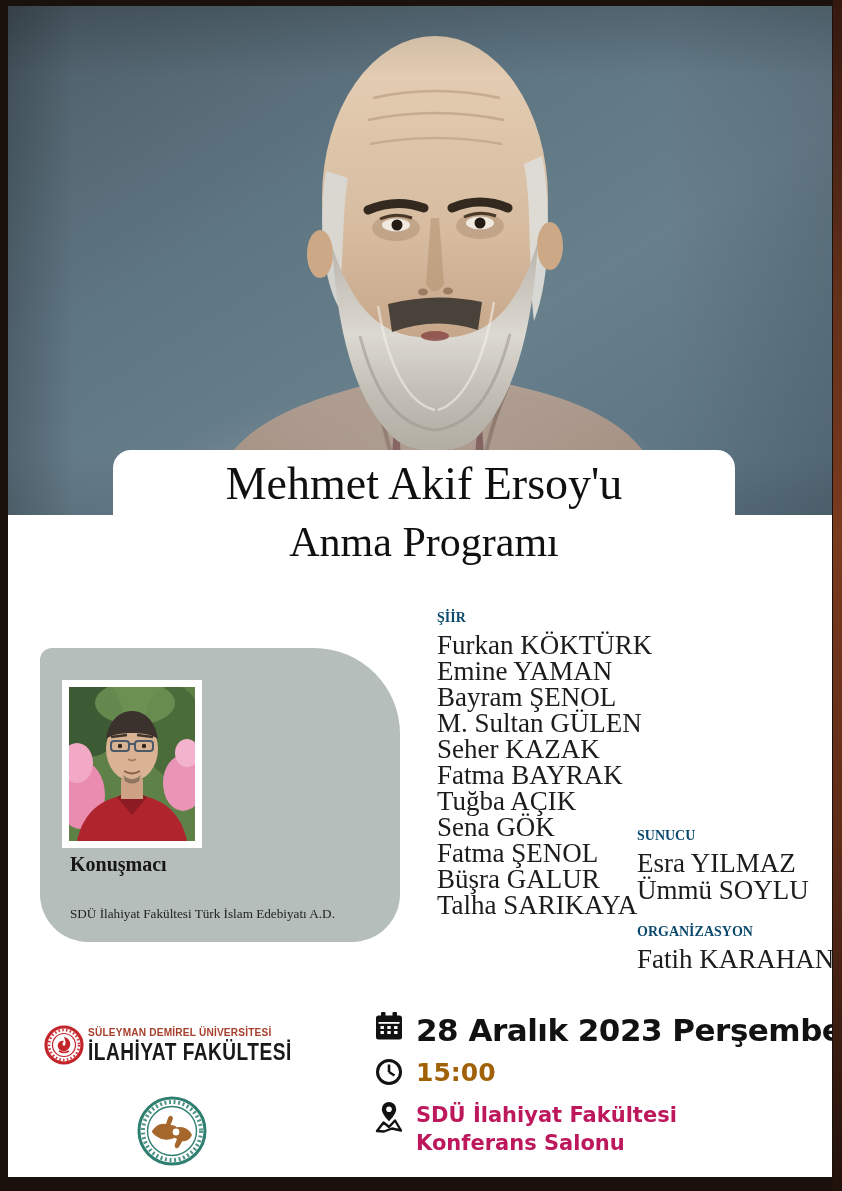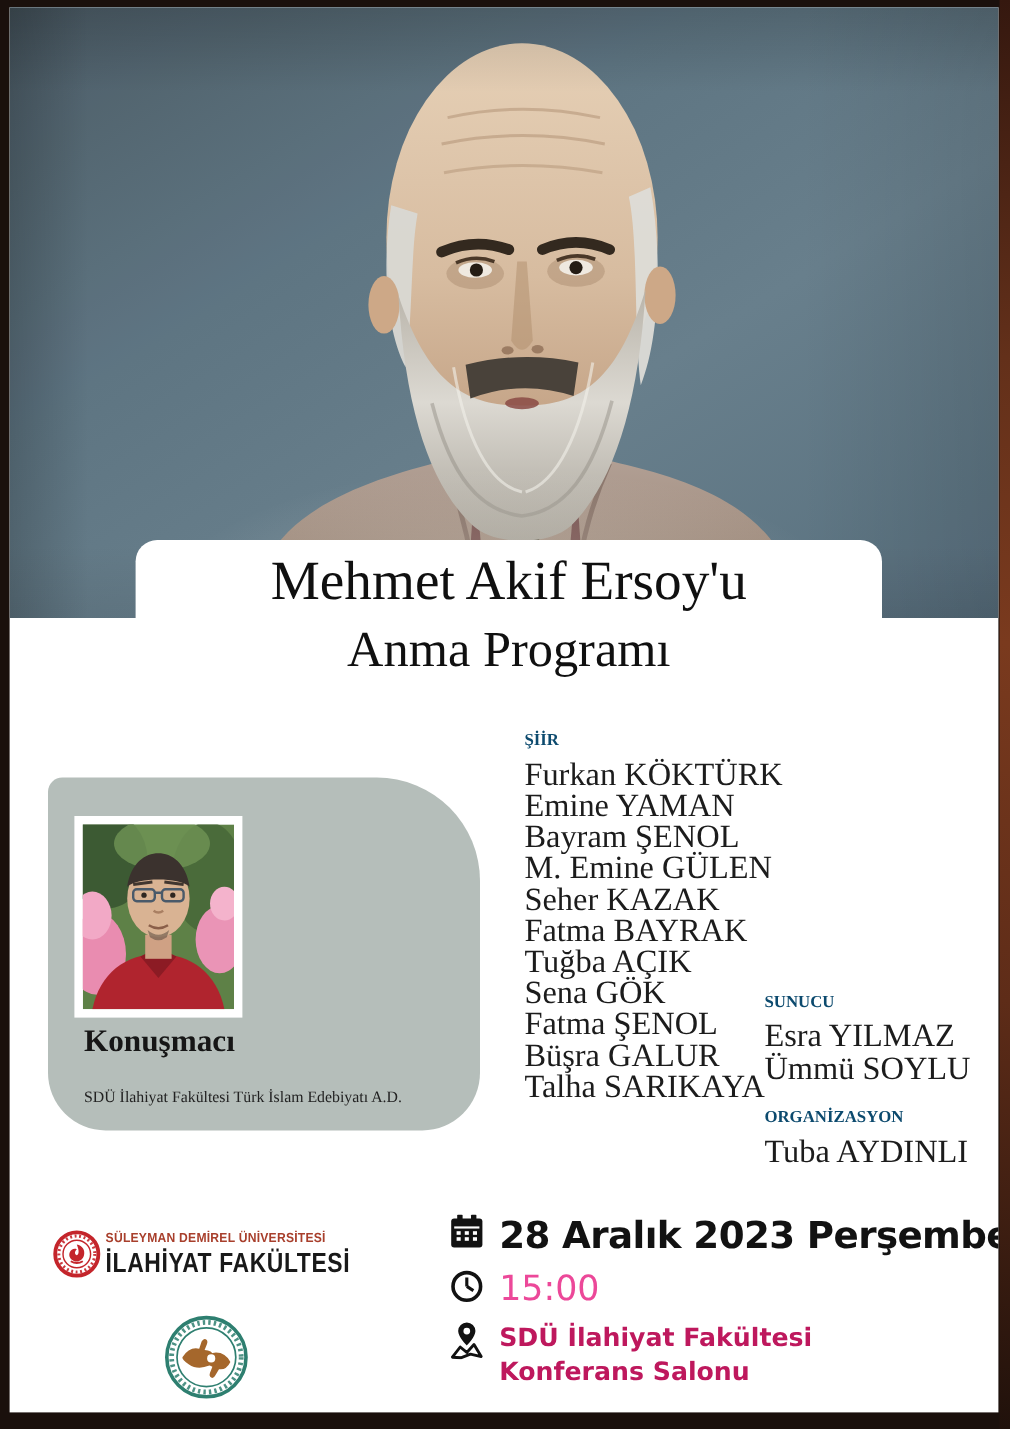--- a/index.html
+++ b/index.html
@@ -29,21 +29,21 @@
   
   .siir{position:absolute;left:429px;top:598px;z-index:6;}
   .col-heading{font-size:14px;font-weight:bold;line-height:28px;color:#0c4a6e;}
   .name-line{font-size:27px;line-height:26px;color:#1c1c1c;white-space:nowrap;}
 
   
   .speaker-card{position:absolute;left:32px;top:642px;width:360px;height:294px;background:#b5beba;
          border-radius:12px 86px 48px 48px;z-index:6;}
   .speaker-photo{position:absolute;left:22px;top:32px;width:126px;height:154px;background:#fff;
          padding:7px;box-shadow:0 0 0 0 #fff;}
-  .speaker-label{position:absolute;left:30px;top:205px;font-size:26px;font-weight:bold;color:#161616;}
+  .speaker-label{position:absolute;left:30px;top:205px;font-size:20px;font-weight:bold;color:#161616;}
   .speaker-name{position:absolute;left:30px;top:231px;font-size:20px;color:#1b1b1b;white-space:nowrap;}
   .speaker-affil{position:absolute;left:30px;top:258px;font-size:13.2px;color:#222;white-space:nowrap;}
 
   
   .sunucu{position:absolute;left:629px;top:816px;z-index:6;}
   .organizasyon{position:absolute;left:629px;top:912px;z-index:6;}
   .sunucu .name-line,.organizasyon .name-line{line-height:26.5px;}
 
   
   .uni-logo{position:absolute;left:36px;top:1019px;}
@@ -51,21 +51,21 @@
   .uni-line1{font-size:11px;font-weight:bold;color:#a83f2c;letter-spacing:.2px;
          transform:scaleX(.92);transform-origin:left top;white-space:nowrap;}
   .uni-line2{font-size:23px;font-weight:bold;color:#191919;letter-spacing:.6px;margin-top:1px;
          transform:scaleX(.83);transform-origin:left top;white-space:nowrap;}
   .signlang-logo{position:absolute;left:128px;top:1089px;}
 
   .event-info{position:absolute;left:367px;top:1006px;font-family:"DejaVu Sans","Liberation Sans",sans-serif;z-index:6;}
   .info-row{display:flex;align-items:flex-start;}
   .info-icon{width:30px;flex:0 0 30px;margin-right:11px;}
   .date-text{font-size:31px;font-weight:bold;color:#121212;letter-spacing:-.5px;white-space:nowrap;line-height:36px;}
-  .time-text{font-size:29px;font-weight:normal;color:#ec4899;line-height:30px;}
+  .time-text{font-size:25px;font-weight:bold;color:#a16207;line-height:30px;}
   .loc-text{font-size:21px;font-weight:bold;color:#be185d;line-height:28px;}
   .row-date{margin-bottom:10px;}
   .row-time{margin-bottom:11px;}
 </style>
 </head>
 <body>
 
 <div class="frame">
   <div class="content">
 
@@ -152,21 +152,21 @@
     <div class="title-banner">
       <div class="title-line1">Mehmet Akif Ersoy'u</div>
       <div class="title-line2">Anma Programı</div>
     </div>
 
     <div class="siir">
       <div class="col-heading">ŞİİR</div>
       <div class="name-line">Furkan KÖKTÜRK</div>
       <div class="name-line">Emine YAMAN</div>
       <div class="name-line">Bayram ŞENOL</div>
-      <div class="name-line">M. Emine GÜLEN</div>
+      <div class="name-line">M. Sultan GÜLEN</div>
       <div class="name-line">Seher KAZAK</div>
       <div class="name-line">Fatma BAYRAK</div>
       <div class="name-line">Tuğba AÇIK</div>
       <div class="name-line">Sena GÖK</div>
       <div class="name-line">Fatma ŞENOL</div>
       <div class="name-line">Büşra GALUR</div>
       <div class="name-line">Talha SARIKAYA</div>
     </div>
 
     <div class="speaker-card">
@@ -204,21 +204,21 @@
     </div>
 
     <div class="sunucu">
       <div class="col-heading">SUNUCU</div>
       <div class="name-line">Esra YILMAZ</div>
       <div class="name-line">Ümmü SOYLU</div>
     </div>
 
     <div class="organizasyon">
       <div class="col-heading">ORGANİZASYON</div>
-      <div class="name-line">Tuba AYDINLI</div>
+      <div class="name-line">Fatih KARAHAN</div>
     </div>
 
     <div class="uni-logo">
       <svg width="40" height="40" viewBox="0 0 40 40">
         <circle cx="20" cy="20" r="18" fill="#fff" stroke="#c4252b" stroke-width="3.2"></circle>
         <circle cx="20" cy="20" r="15" fill="none" stroke="#c4252b" stroke-width="2.6" stroke-dasharray="1.6 2.2" opacity=".9"></circle>
         <circle cx="20" cy="20" r="11.5" fill="#fff" stroke="#c4252b" stroke-width="1.2"></circle>
         <path d="M20,12 C25,13 27,17 26,21 C25,25 21,27 18,26 C15,25 13,22 14,19 C15,16 18,15 20,16 C18,18 18,20 20,21 C22,20 22,17 20,12 Z" fill="#c4252b"></path>
         <path d="M15,26 Q20,29 25,26" stroke="#c4252b" stroke-width="1.6" fill="none"></path>
       </svg>

